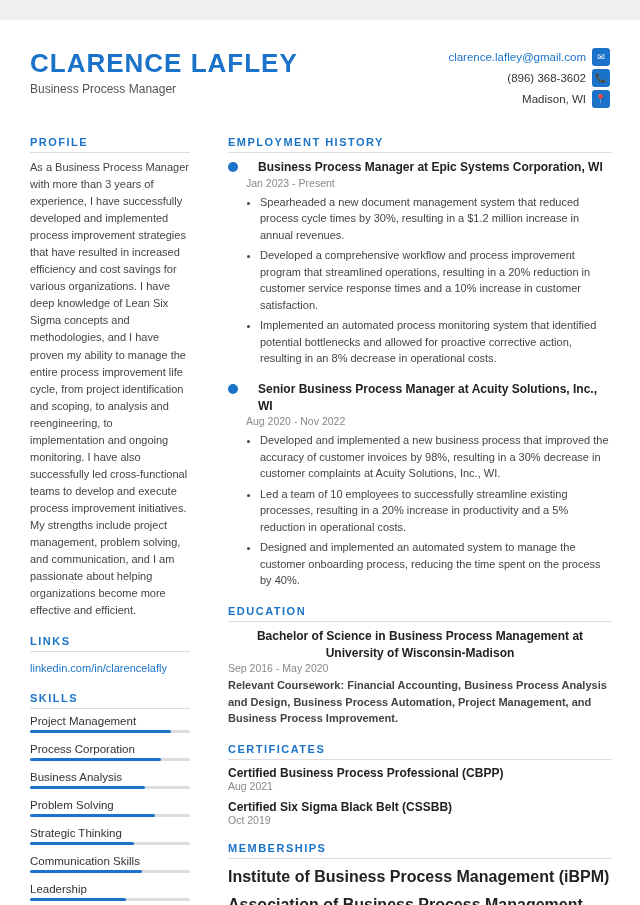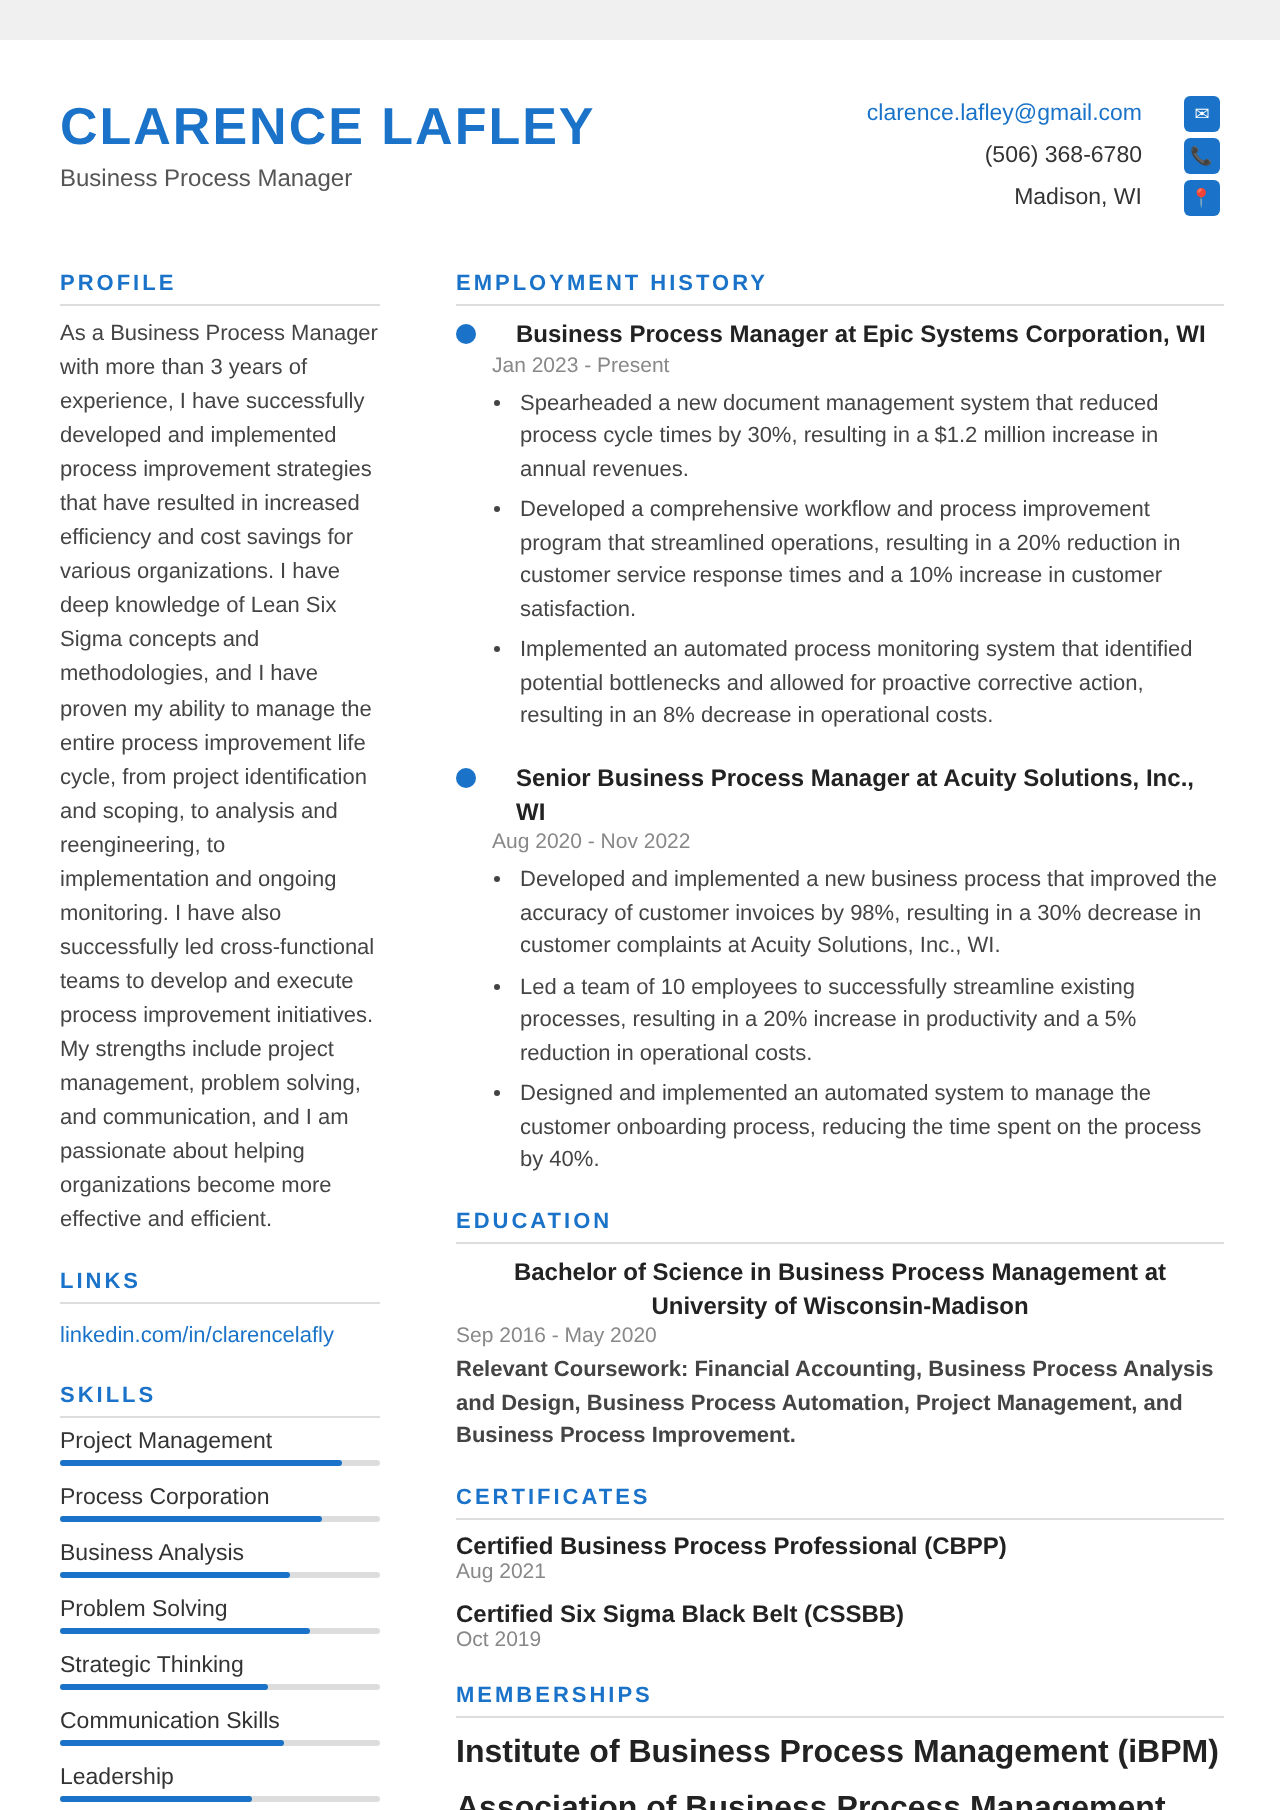--- a/index.html
+++ b/index.html
@@ -39,21 +39,21 @@
     }
     .header-right {
       display: flex;
       flex-direction: column;
       align-items: flex-end;
       gap: 3px;
     }
     .contact-item {
       display: flex;
       align-items: center;
-      gap: 21px;
+      gap: 6px;
       font-size: 11.5px;
       color: #333;
     }
     .contact-item a {
       color: #1a73c8;
       text-decoration: none;
       font-size: 11.5px;
     }
     .contact-icon {
       width: 18px;
@@ -224,21 +224,21 @@
     <div class="header-left">
       <div class="name">CLARENCE LAFLEY</div>
       <div class="title">Business Process Manager</div>
     </div>
     <div class="header-right">
       <div class="contact-item">
         <a>clarence.lafley@gmail.com</a>
         <div class="contact-icon">✉</div>
       </div>
       <div class="contact-item">
-        <span>(506) 368-6780</span>
+        <span>(896) 368-3602</span>
         <div class="contact-icon">📞</div>
       </div>
       <div class="contact-item">
         <span>Madison, WI</span>
         <div class="contact-icon">📍</div>
       </div>
     </div>
   </div>
 
   <div class="body">

